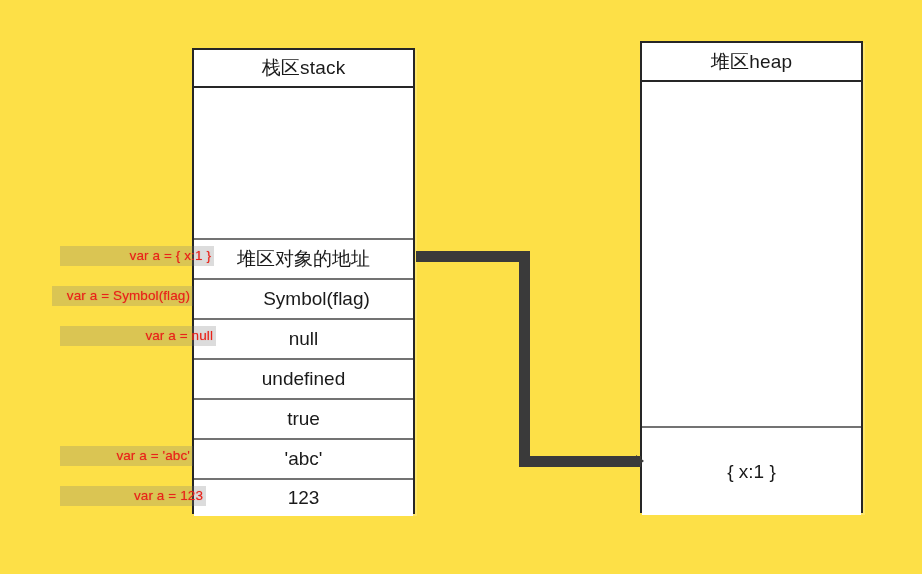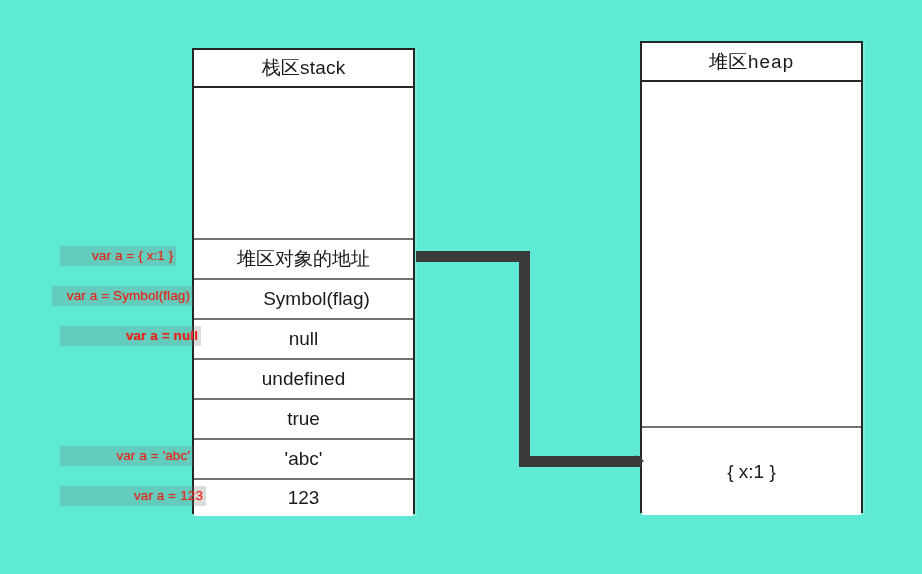--- a/index.html
+++ b/index.html
@@ -15,21 +15,21 @@
     overflow: hidden;
     font-family: "Liberation Sans", "DejaVu Sans", sans-serif;
     -webkit-font-smoothing: antialiased;
   }
 
   #canvas {
     position: absolute;
     left: 0; top: 0;
     width: 922px;
     height: 574px;
-    background: #5eead4;
+    background: #fde047;
   }
 
   
   .mem-box {
     position: absolute;
     background: #ffffff;
     border: 2px solid #262626;
     box-sizing: border-box;
     box-shadow: 2px 2px 0 rgba(255,255,255,0.20);
   }
@@ -75,21 +75,21 @@
   }
   #stack-box .box-title { top: 0; height: 38px; }
 
   
   #heap-box {
     left: 640px;
     top: 41px;
     width: 223px;
     height: 472px;
   }
-  #heap-box .box-title { top: 0; height: 39px; font-family: Liberation Mono, monospace; }
+  #heap-box .box-title { top: 0; height: 39px; }
 
   
   .anno {
     position: absolute;
     text-align: right;
     color: #e8231a;
     font-size: 13.5px;
     line-height: 18px;
     white-space: nowrap;
     letter-spacing: 0.1px;
@@ -137,23 +137,23 @@
   </div>
 
   <div class="mem-box" id="heap-box">
     <div class="box-title">堆区heap</div>
 
     <div class="cell empty-area" style="top:39px; height:344px;"></div>
 
     <div class="cell divided" style="top:383px; height:89px;">{ x:1 }</div>
   </div>
 
-  <div class="anno" style="left:60px; top:246px; width:116px;padding-left:32px;">var a = { x:1 }</div>
+  <div class="anno" style="left:60px; top:246px; width:154px;padding-left:32px;">var a = { x:1 }</div>
   <div class="anno" style="left:52px; top:286px; width:141px;">var a = Symbol(flag)</div>
-  <div class="anno" style="left:60px; top:326px; width:141px;font-weight:bold;">var a = null</div>
+  <div class="anno" style="left:60px; top:326px; width:156px;">var a = null</div>
   <div class="anno" style="left:60px; top:446px; width:133px;">var a = 'abc'</div>
   <div class="anno" style="left:60px; top:486px; width:146px;">var a = 123</div>
 
   <div class="conn" id="conn-h1"></div>
   <div class="conn" id="conn-v1"></div>
   <div class="conn" id="conn-h2"></div>
   <div class="arrow-head"></div>
 
 </div>
 

